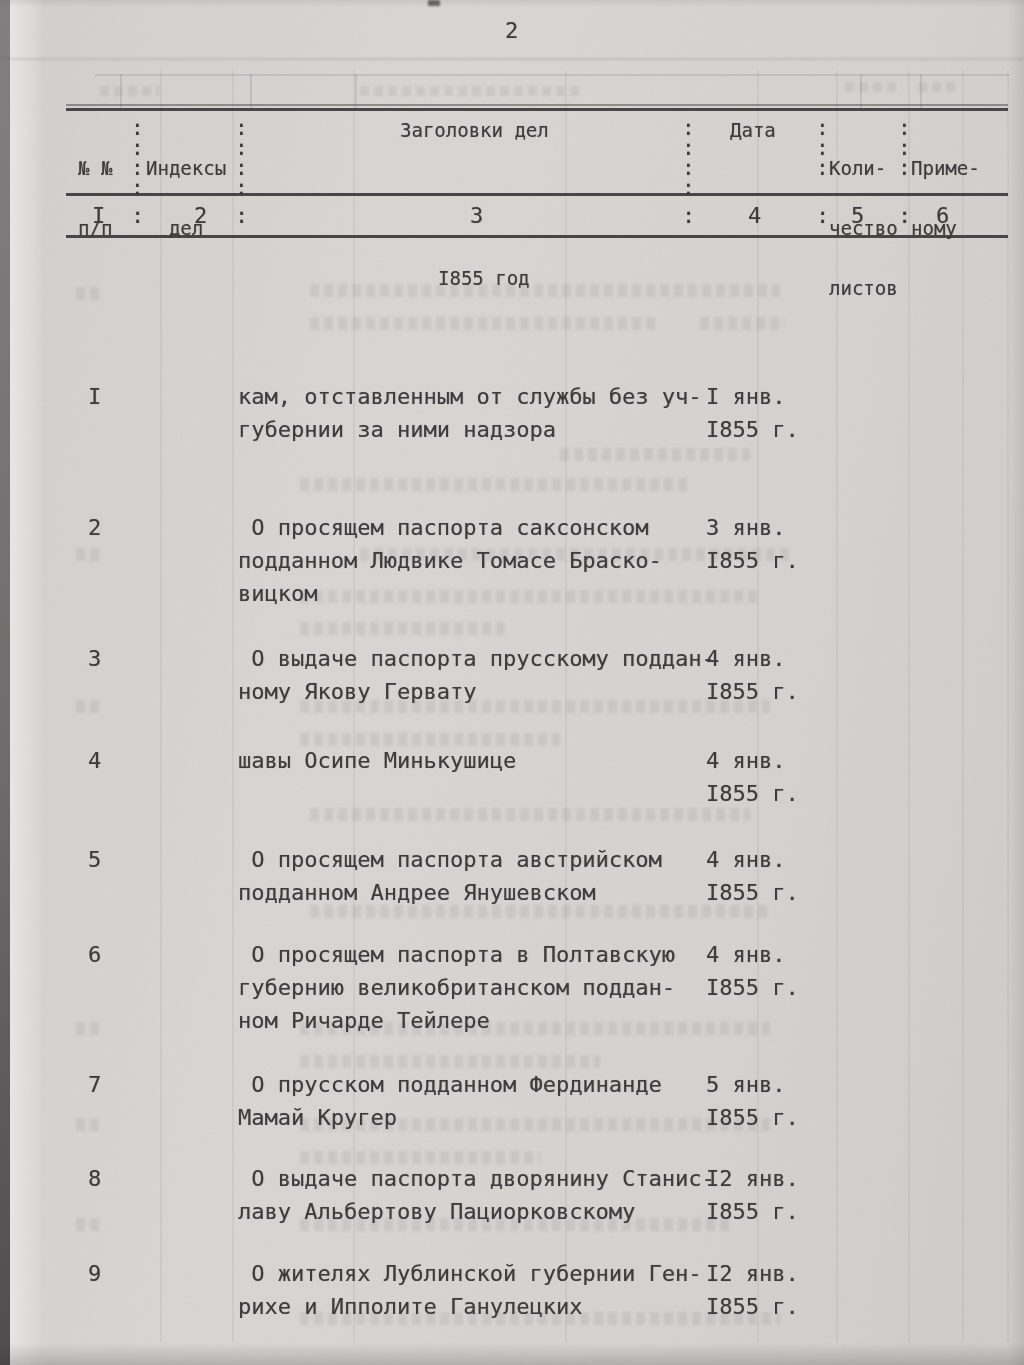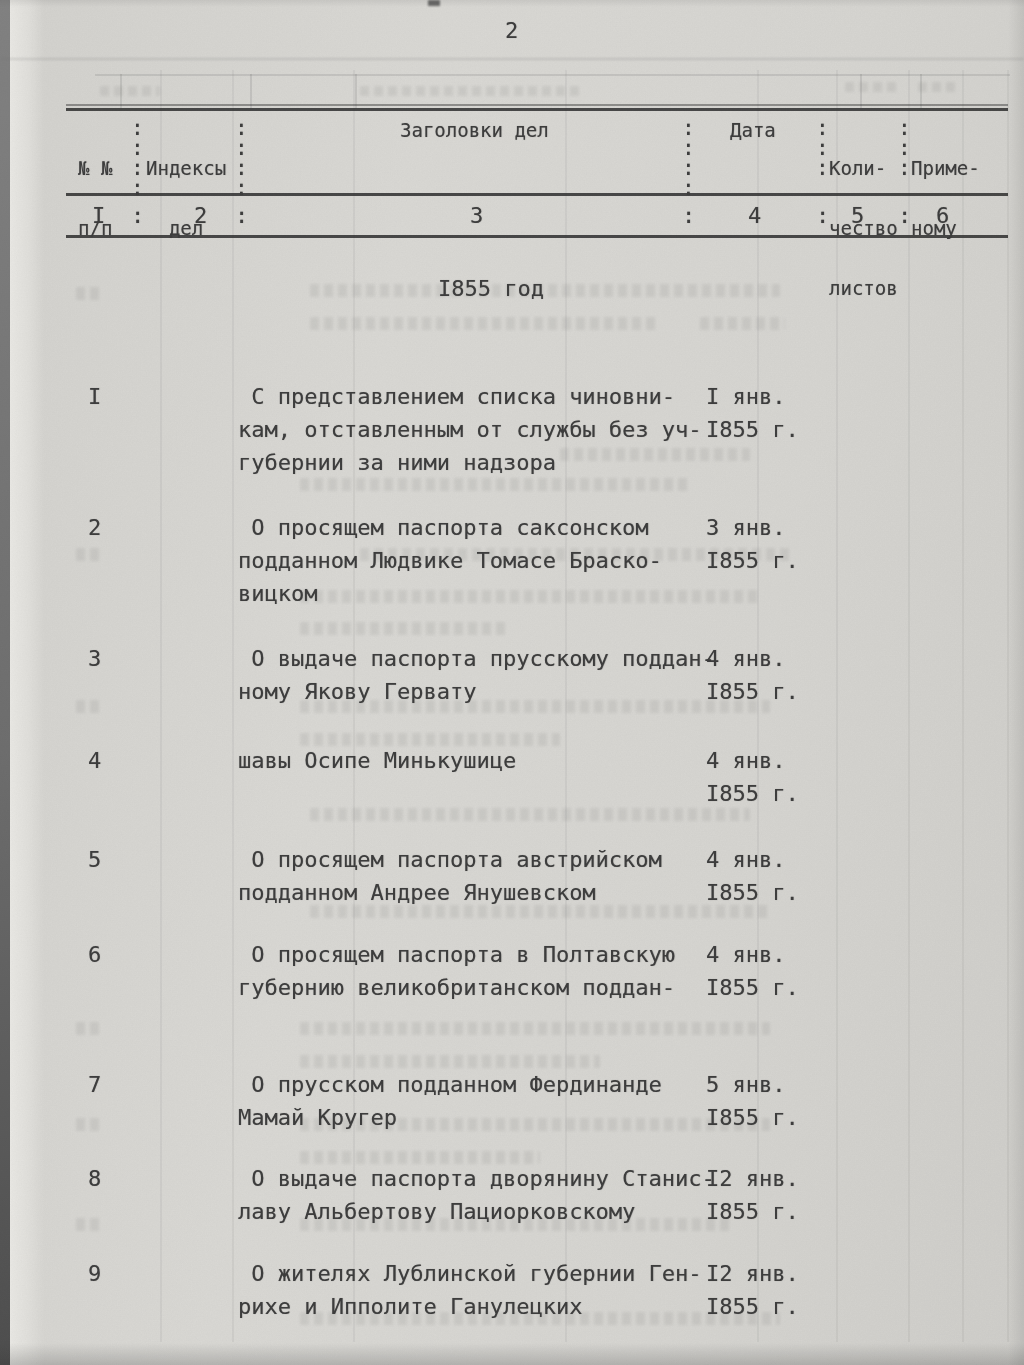--- a/index.html
+++ b/index.html
@@ -26,21 +26,21 @@
   .top-tick{position:absolute;left:428px;top:0;width:12px;height:6px;
     background:#3a3a3a;filter:blur(1px);opacity:.7;}
   
   .rule{position:absolute;left:66px;width:942px;background:#343434;opacity:.88;filter:blur(.3px);}
   
   .hcell{position:absolute;font-size:19px;line-height:20px;white-space:pre;}
   .hsep{position:absolute;font-size:21px;line-height:20px;white-space:pre;}
   
   .cnum{position:absolute;top:203px;font-size:22px;}
   
-  .section-title{position:absolute;left:438px;top:276px;font-size:22px;}
+  .section-title{position:absolute;left:438px;top:267px;font-size:19px;}
   .pageno{position:absolute;left:505px;top:18px;font-size:22px;}
   .row{position:absolute;left:0;width:1024px;}
   .row-num{position:absolute;left:88px;top:0;font-size:22px;line-height:33px;}
   .row-title{position:absolute;left:238px;top:0;width:486px;font-size:22px;line-height:33px;}
   .row-title div{white-space:pre;}
   .row-date{position:absolute;left:706px;top:0;font-size:22px;line-height:33px;}
   .row-date div{white-space:pre;}
   
   .ghost{position:absolute;height:13px;border-radius:2px;
     background:repeating-linear-gradient(90deg,rgba(70,70,70,.55) 0 9px,rgba(70,70,70,0) 9px 14px);
@@ -166,21 +166,20 @@
   <span class="cnum ink" style="left:851px">5</span>
   <span class="cnum ink" style="left:898px">:</span>
   <span class="cnum ink" style="left:936px">6</span>
 </div>
 
 <div class="section-title ink">I855 год</div>
 
 <div class="row" style="top:380px">
   <div class="row-num ink">I</div>
   <div class="row-title ink">
-    <div> С представлением списка чиновни-</div>
     <div>кам, отставленным от службы без уч-</div>
     <div>губернии за ними надзора</div>
   </div>
   <div class="row-date ink">
     <div>I янв.</div>
     <div>I855 г.</div>
   </div>
 </div>
 
 <div class="row" style="top:511px">
@@ -229,20 +228,21 @@
     <div>4 янв.</div>
     <div>I855 г.</div>
   </div>
 </div>
 
 <div class="row" style="top:938px">
   <div class="row-num ink">6</div>
   <div class="row-title ink">
     <div> О просящем паспорта в Полтавскую</div>
     <div>губернию великобританском поддан-</div>
+    <div>ном Ричарде Тейлере</div>
   </div>
   <div class="row-date ink">
     <div>4 янв.</div>
     <div>I855 г.</div>
   </div>
 </div>
 
 <div class="row" style="top:1068px">
   <div class="row-num ink">7</div>
   <div class="row-title ink">

